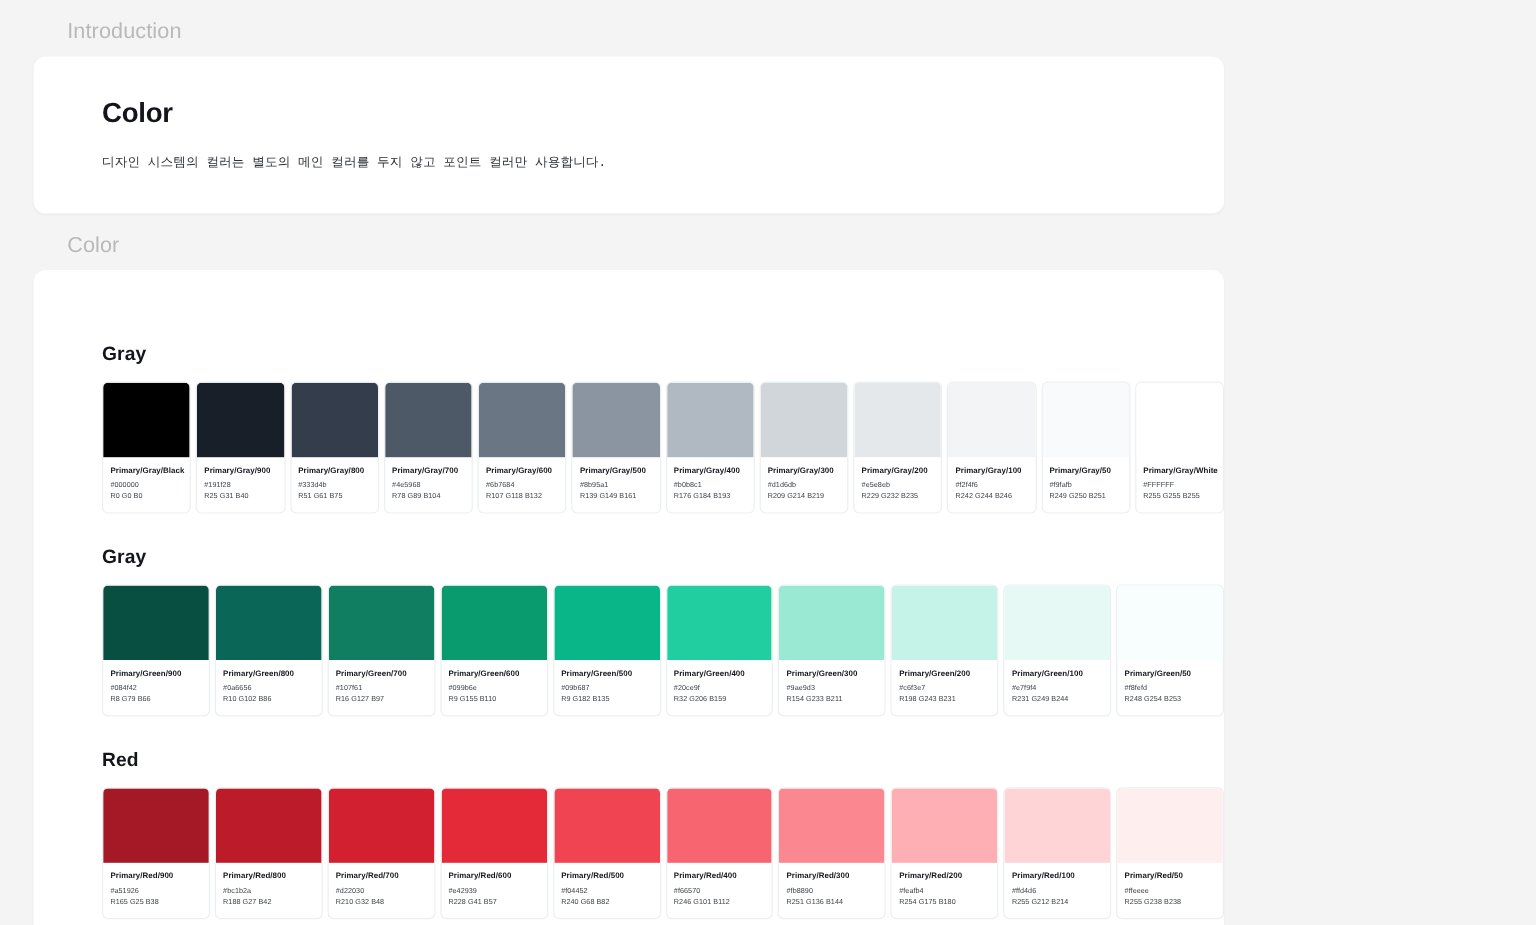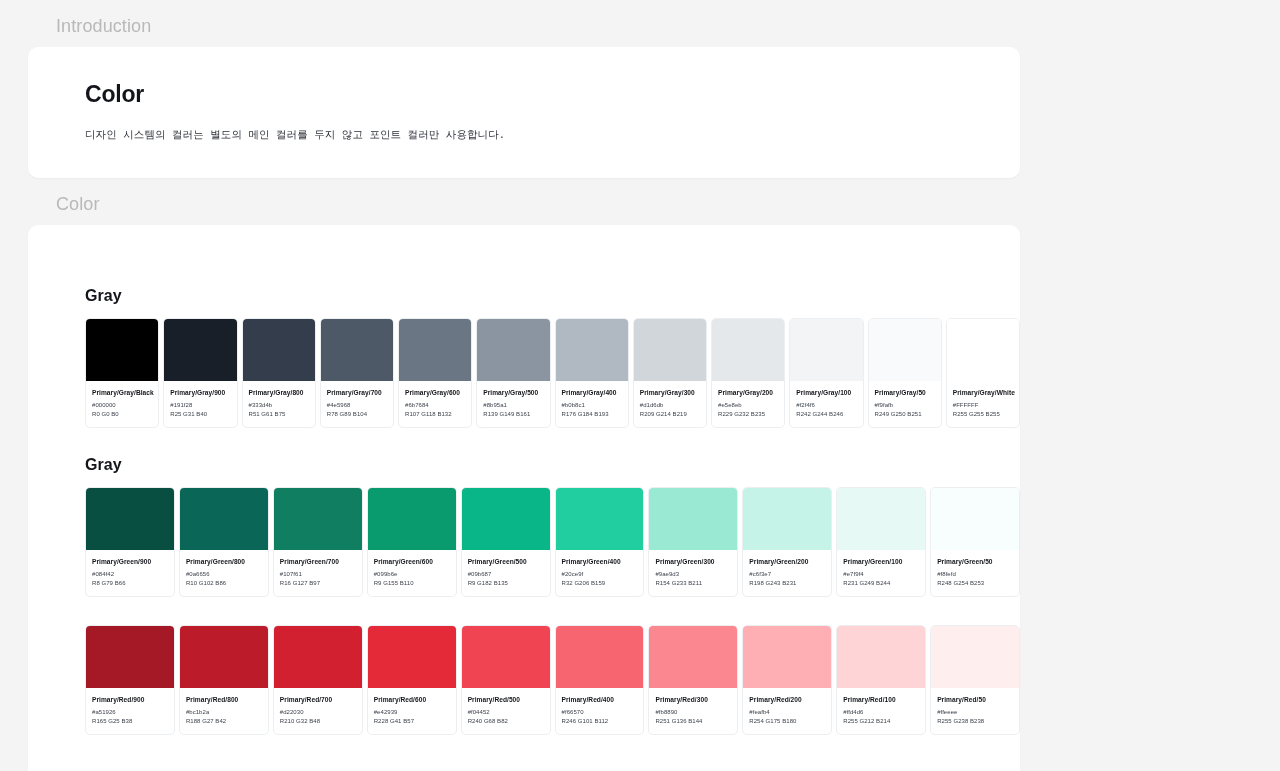--- a/index.html
+++ b/index.html
@@ -279,20 +279,21 @@
               <span class="swatch-chip" style="background: rgb(248, 254, 253);"></span>
               <div class="swatch-meta">
                 <div class="swatch-name">Primary/Green/50</div>
                 <div class="swatch-hex">#f8fefd</div>
                 <div class="swatch-rgb">R248 G254 B253</div>
               </div>
             </div>
           </div>
         </div>
         <div class="group">
+          <div class="group-title">Red</div>
           <div class="swatch-row">
             <div class="swatch">
               <span class="swatch-chip" style="background: rgb(165, 25, 38);"></span>
               <div class="swatch-meta">
                 <div class="swatch-name">Primary/Red/900</div>
                 <div class="swatch-hex">#a51926</div>
                 <div class="swatch-rgb">R165 G25 B38</div>
               </div>
             </div>
             <div class="swatch">

